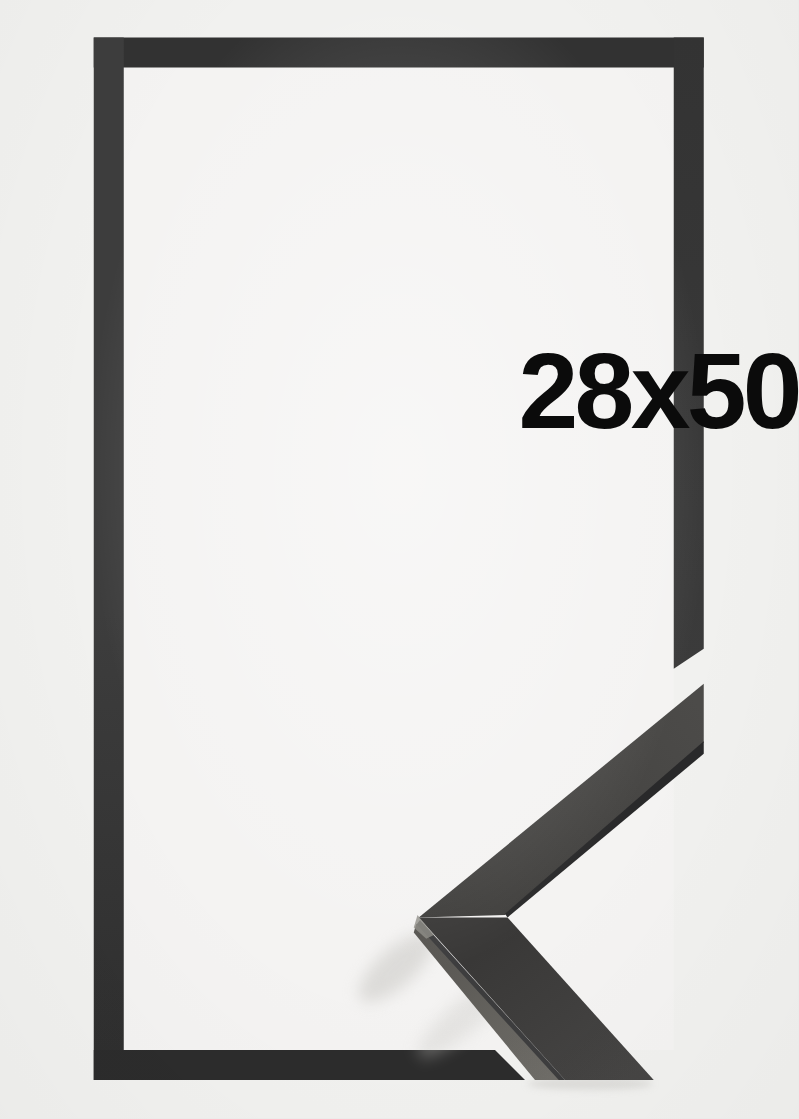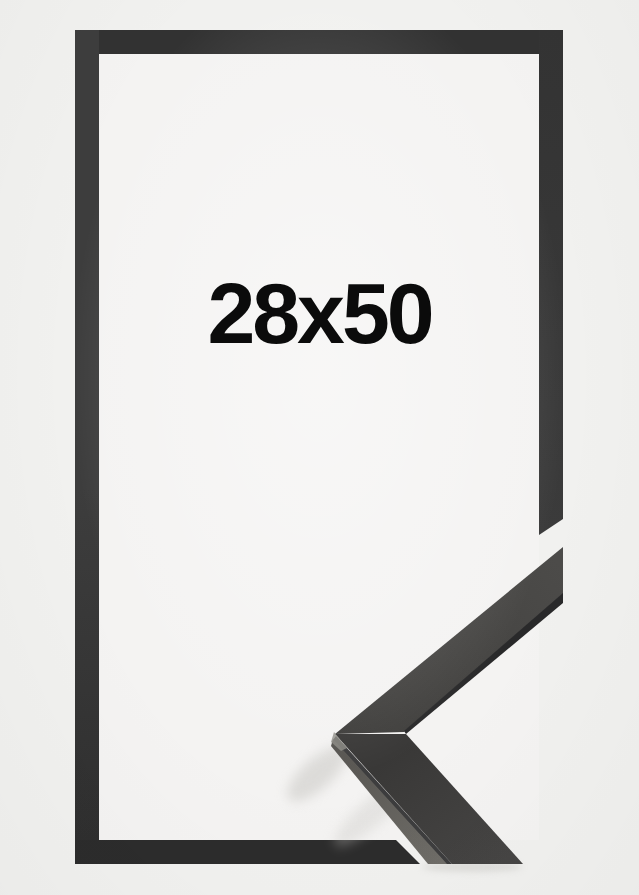--- a/index.html
+++ b/index.html
@@ -20,21 +20,21 @@
   .frame-svg{
     position:absolute;inset:0;
     width:639px;height:895px;
     display:block;
   }
   .size-label{
     position:absolute;
     left:0;width:639px;
     top:313px;
     transform:translateY(-50%);
-    text-align:center;
+    text-align:right;
     font-weight:700;
     font-size:86px;
     line-height:1;
     letter-spacing:-3px;
     color:var(--label-text,#0b0b0b);
     user-select:none;
     z-index:2;
   }
 </style>
 </head>

